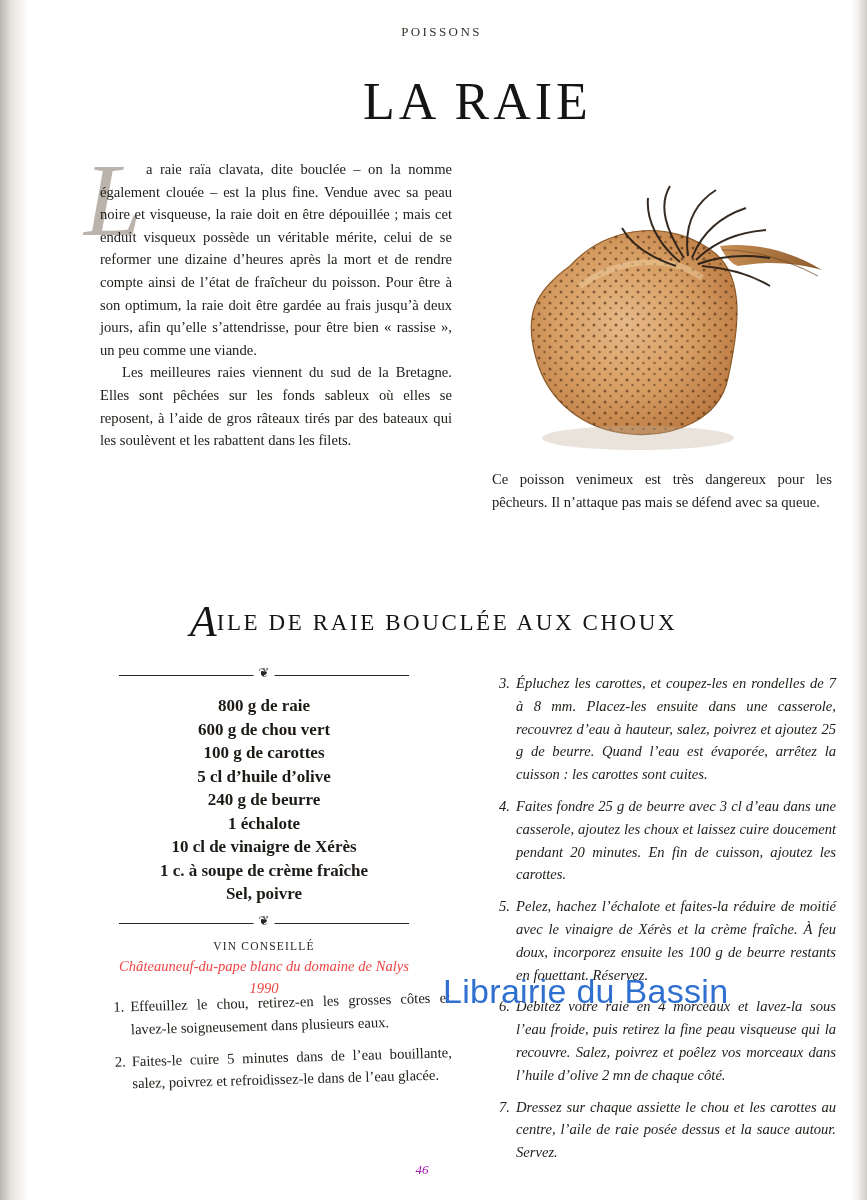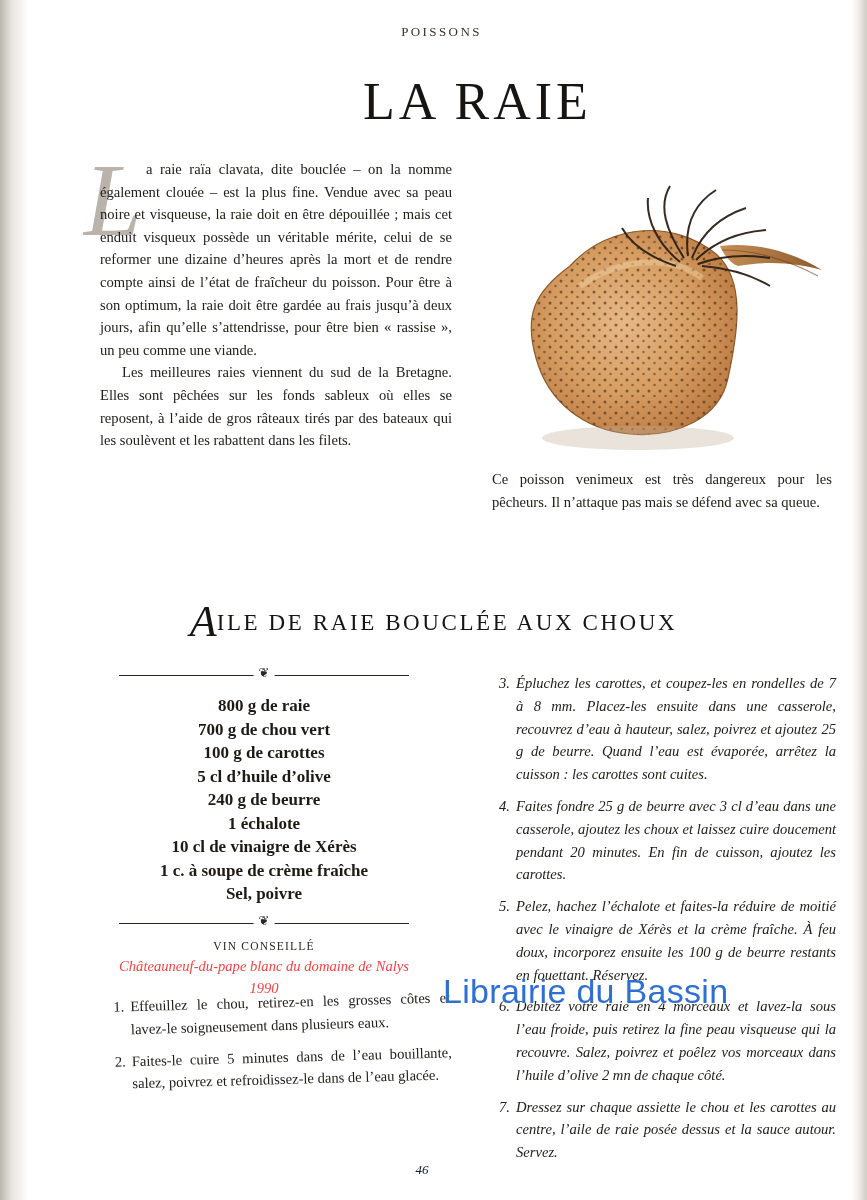--- a/index.html
+++ b/index.html
@@ -235,21 +235,21 @@
   }
 
   .folio {
     position: absolute;
     bottom: 22px;
     left: 0;
     width: 844px;
     text-align: center;
     font-size: 13px;
     font-style: italic;
-    color: #0f172a;
+    color: #a21caf;
   }
 
   .watermark {
     position: absolute;
     left: 443px;
     top: 972px;
     font-family: "Liberation Sans", sans-serif;
     font-size: 34px;
     color: #2f6fd0;
     letter-spacing: 0.3px;
@@ -328,21 +328,21 @@
     <span class="swash">A</span><span>ILE DE RAIE BOUCLÉE AUX CHOUX</span>
   </div>
 
   <div class="ingredients">
     <div class="rule">
       <div class="line"></div>
       <div class="orn">❦</div>
     </div>
     <ul>
       <li>800 g de raie</li>
-      <li>700 g de chou vert</li>
+      <li>600 g de chou vert</li>
       <li>100 g de carottes</li>
       <li>5 cl d’huile d’olive</li>
       <li>240 g de beurre</li>
       <li>1 échalote</li>
       <li>10 cl de vinaigre de Xérès</li>
       <li>1 c. à soupe de crème fraîche</li>
       <li>Sel, poivre</li>
     </ul>
     <div class="rule bottom">
       <div class="line"></div>

